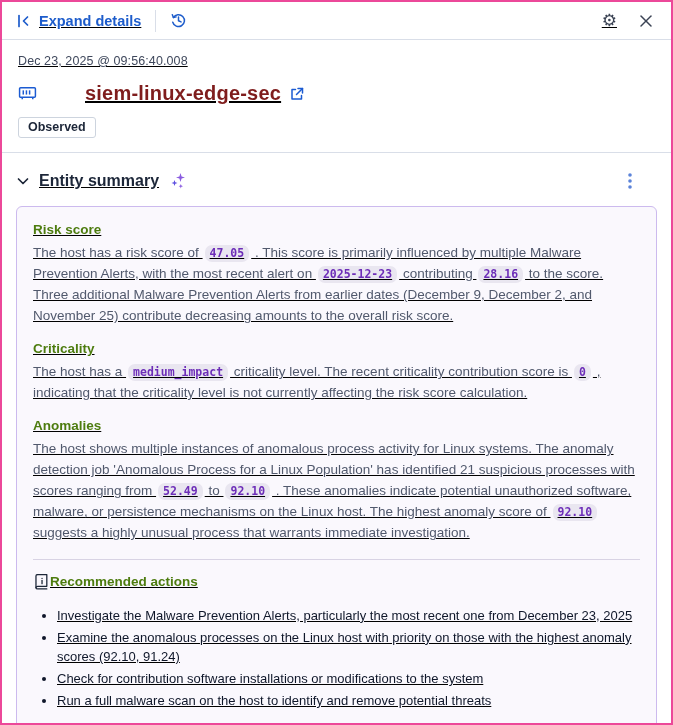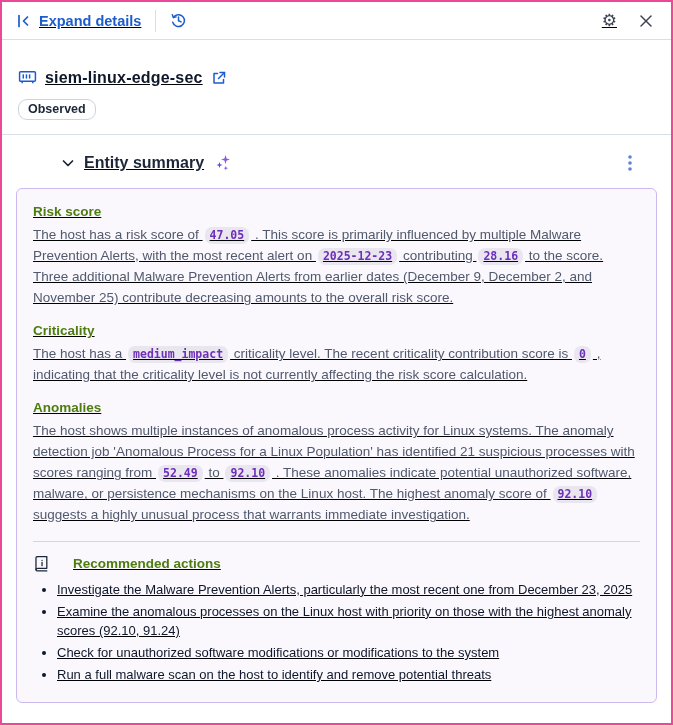--- a/index.html
+++ b/index.html
@@ -23,54 +23,53 @@
   .topbar-left { display: flex; align-items: center; gap: 10px; }
   .btn { background: none; border: none; cursor: pointer; display: inline-flex; align-items: center; gap: 7px; padding: 4px; }
   .expand-label { color: #1d5ccb; font-size: 14.5px; font-weight: 600; }
   .vdivider { width: 1px; height: 22px; background: #d9dee8; }
   .topbar-right { display: flex; align-items: center; gap: 14px; }
   .gear-glyph { font-size: 17px; color: #3b4354; line-height: 1; }
   
   .content { padding: 14px 16px 0 16px; }
   .timestamp { font-size: 12.5px; color: #3f485c; letter-spacing: .1px; }
   .title-row { display: flex; align-items: center; gap: 8px; margin-top: 14px; }
-  .entity-title { color: #0f172a; font-size: 16px; font-weight: 700; letter-spacing: .2px; }
+  .entity-title { color: #7f1d1d; font-size: 20px; font-weight: 700; letter-spacing: .2px; margin-left: 40px; }
   .badge {
     display: inline-block; margin-top: 12px; margin-bottom: 14px;
-    border: 1px solid #cdd4de; border-radius: 9px;
+    border: 1px solid #cdd4de; border-radius: 3px;
     padding: 2px 9px 3px 9px;
     font-size: 12.5px; font-weight: 600; color: #1c2638; background: #fff;
   }
   .full-divider { border: none; border-top: 1px solid #d9dee8; }
   
   .summary-header {
     display: flex; align-items: center; justify-content: space-between;
     padding: 15px 32px 12px 14px;
-    margin-left: 45px;
   }
   .summary-header-left { display: flex; align-items: center; gap: 9px; }
   .summary-title { font-size: 16px; font-weight: 700; color: #1c2638; }
   
   .ai-panel {
     margin: 0 14px;
     border: 1px solid #ccbaee;
     border-radius: 6px;
     background: #faf8fd;
     padding: 15px 16px 14px 16px;
   }
   .sec-heading { font-size: 13.5px; font-weight: 700; color: #4d7c0f; margin-bottom: 5px; }
   .sec-para { font-size: 13.5px; color: #51596d; line-height: 1.56; margin-bottom: 15px; }
   .inline-code {
     font-family: "DejaVu Sans Mono", "Liberation Mono", monospace;
     font-size: 11.5px; font-weight: 700; color: #6d2eb8;
     background: #e9e6f0; border-radius: 7px; padding: 1px 5px 2px 5px;
     margin: 0 2px;
   }
   .panel-divider { border: none; border-top: 1px solid #d8d3e4; margin: 2px 0 13px 0; }
-  .rec-heading-row { display: flex; align-items: center; gap: 23px; margin-bottom: 8px; }
+  .rec-heading-row { display: flex; align-items: center; gap: 0; margin-bottom: 16px; }
   .rec-list { list-style: disc; padding-left: 24px; }
   .rec-list li { font-size: 13px; color: #0f172a; line-height: 1.48; margin-bottom: 3px; }
   svg { display: block; }
 </style>
 </head>
 <body>
 
 <div class="frame">
 
   <div class="topbar">
@@ -104,20 +103,21 @@
           <svg width="14" height="14" viewBox="0 0 14 14" fill="none" stroke="#3b4354" stroke-width="1.5" stroke-linecap="round">
             <line x1="2" y1="2" x2="12" y2="12"></line>
               <line x1="12" y1="2" x2="2" y2="12"></line>
           </svg>
         </span>
       </button>
     </div>
   </div>
 
   <div class="content">
+    <div class="timestamp">Dec 23, 2025 @ 09:56:40.008</div>
     <div class="title-row">
       <span>
         <svg width="19" height="19" viewBox="0 0 18 18" fill="none" stroke="#1b5bd2" stroke-width="1.4" stroke-linejoin="round">
           <rect x="1.5" y="3.5" width="15" height="9" rx="1"></rect>
           <line x1="5" y1="6" x2="5" y2="10"></line>
           <line x1="8" y1="6" x2="8" y2="10"></line>
           <line x1="11" y1="6" x2="11" y2="10"></line>
           <line x1="4" y1="12.5" x2="4" y2="14.5"></line>
           <line x1="14" y1="12.5" x2="14" y2="14.5"></line>
         </svg>
@@ -183,20 +183,20 @@
           <path d="M4 1.5 C3.2 1.5 2.8 2.1 2.8 2.8 V13.8"></path>
           <line x1="8.5" y1="5" x2="8.5" y2="5.1"></line>
           <line x1="8.5" y1="7" x2="8.5" y2="10"></line>
         </svg>
       </span>
       <span class="sec-heading" style="margin-bottom:0">Recommended actions</span>
     </div>
     <ul class="rec-list">
       <li>Investigate the Malware Prevention Alerts, particularly the most recent one from December 23, 2025</li>
       <li>Examine the anomalous processes on the Linux host with priority on those with the highest anomaly scores (92.10, 91.24)</li>
-      <li>Check for unauthorized software modifications or modifications to the system</li>
+      <li>Check for contribution software installations or modifications to the system</li>
       <li>Run a full malware scan on the host to identify and remove potential threats</li>
 
     </ul>
 
   </div>
 
 </div>
 
 </body></html>

